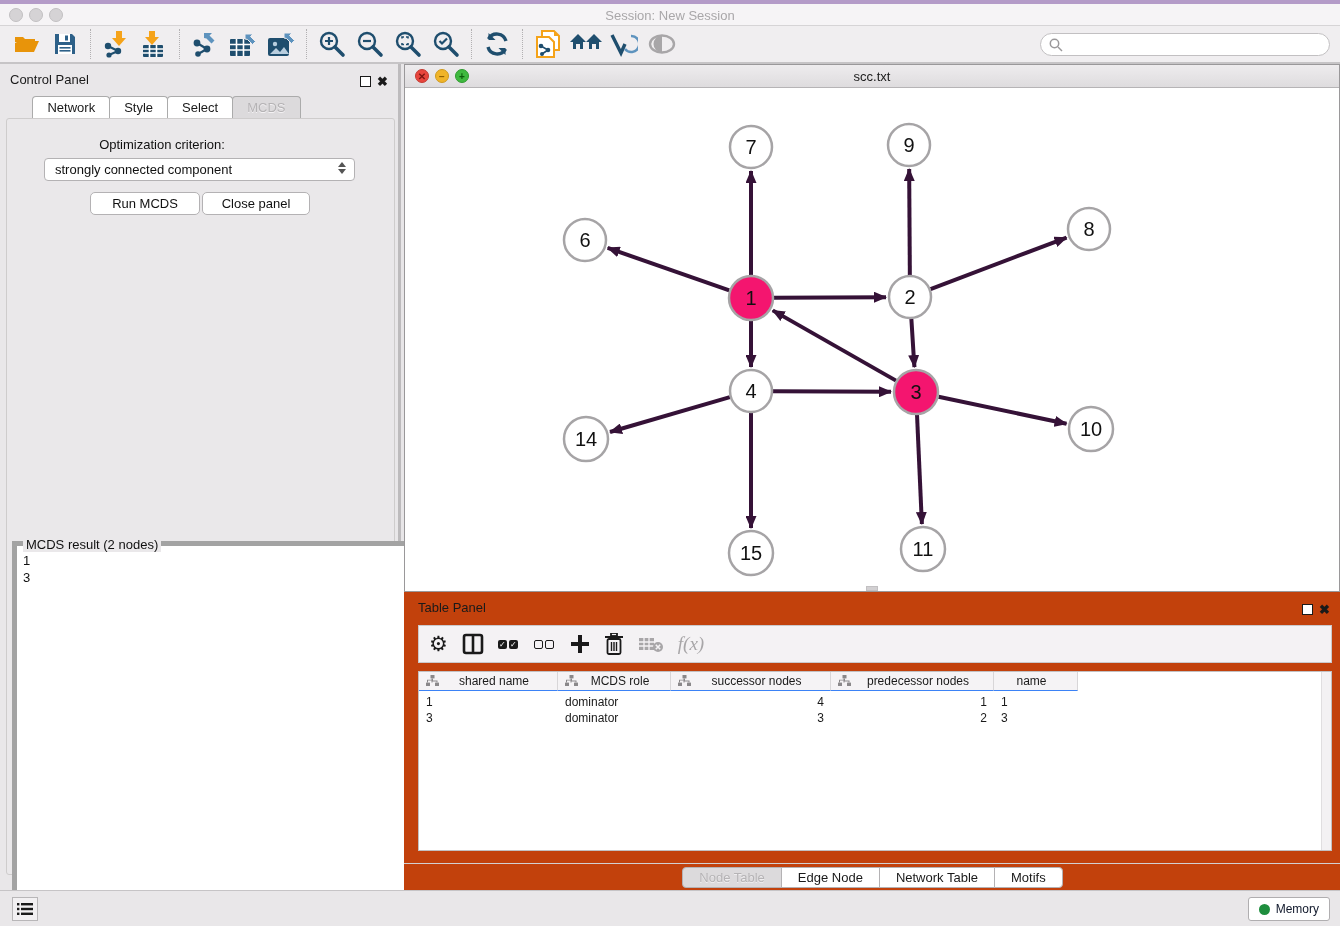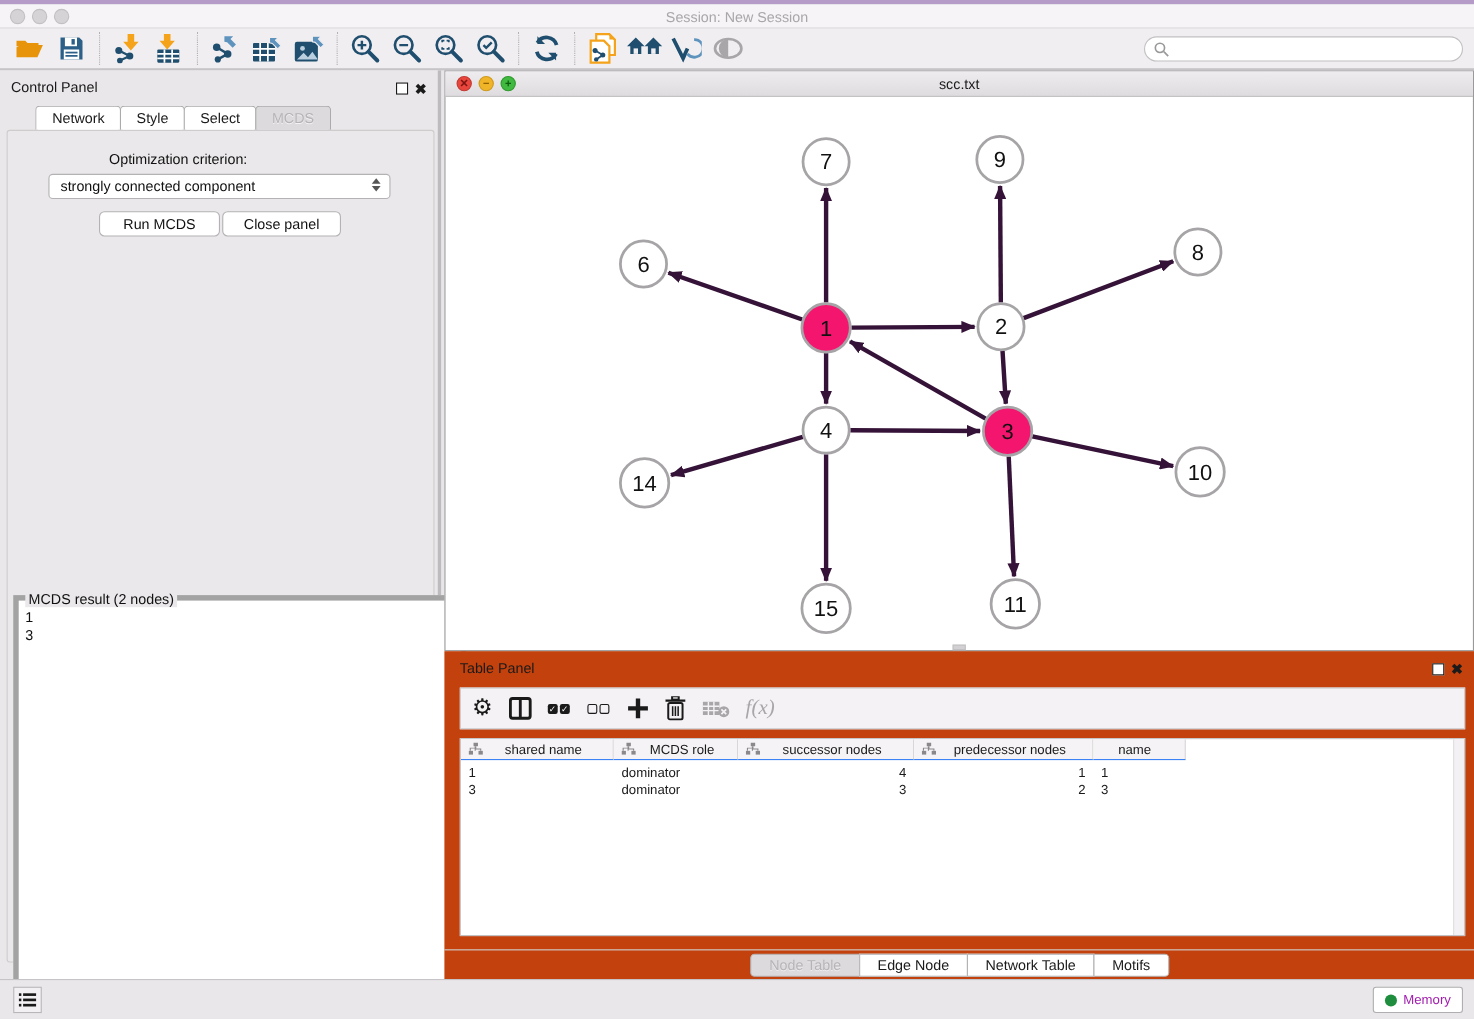--- a/index.html
+++ b/index.html
@@ -76,21 +76,21 @@
   #tp-vscroll { position:absolute; right:0; top:0; width:10px; height:100%; background:#f3f1f3; border-left:1px solid #e0dee0; }
   #tp-tabs { position:absolute; left:0; top:271px; width:936px; display:flex; justify-content:center; border-top:1px solid #d2d0d2; padding-top:3px; }
   .tp-tab { height:21px; padding:0 16px; background:#ffffff; border:1px solid #b4b2b4; font-size:13px; color:#1a1a1a; display:flex; align-items:center; margin-right:-1px; }
   .tp-tab:first-child { border-radius:4px 0 0 4px; }
   .tp-tab:last-child { border-radius:0 4px 4px 0; }
   .tp-tab.selected { background:#dcdadc; color:#b5b3b5; text-shadow:0 1px 0 #f0eef0; }
 
   
   #status-bar { left:0; top:890px; width:1340px; height:36px; background:#e9e7e9; border-top:1px solid #c6c4c6; }
   #list-btn { position:absolute; left:12px; top:6px; width:26px; height:24px; background:#f2f0f2; border:1px solid #b8b6b8; display:flex; align-items:center; justify-content:center; }
-  #memory-btn { position:absolute; right:10px; top:6px; height:24px; background:#ffffff; border:1px solid #b0aeb0; border-radius:3px; display:flex; align-items:center; padding:0 10px; font-size:12px; color:#a21caf; }
+  #memory-btn { position:absolute; right:10px; top:6px; height:24px; background:#ffffff; border:1px solid #b0aeb0; border-radius:3px; display:flex; align-items:center; padding:0 10px; font-size:12px; color:#0f172a; }
   #memory-dot { width:11px; height:11px; border-radius:50%; background:#1e8e3e; margin-right:6px; }
 </style>
 </head>
 <body>
 
 <div id="top-strip" class="abs"></div>
 <div id="mac-titlebar" class="abs"></div>
 <div id="mac-dots" class="abs">
   <span class="mac-dot"></span><span class="mac-dot"></span><span class="mac-dot"></span>
 </div>

